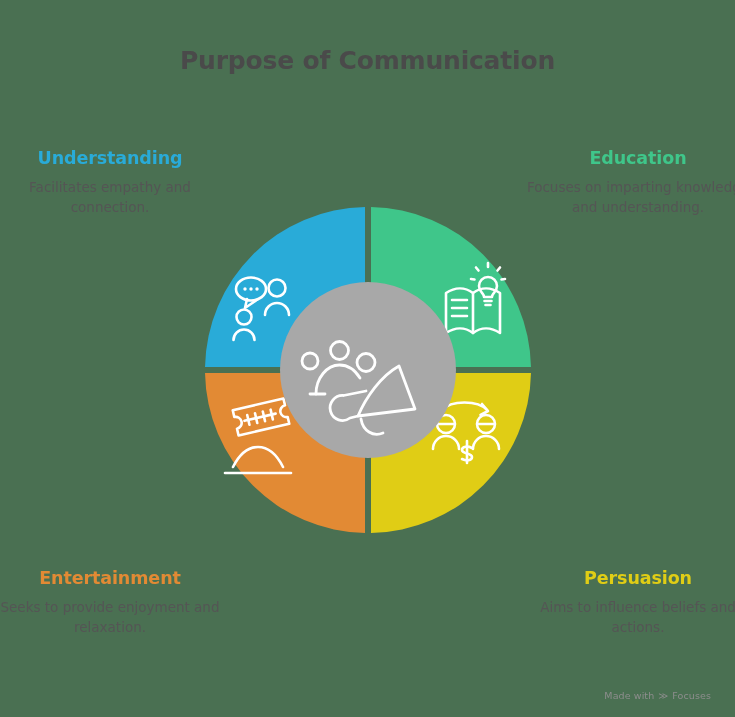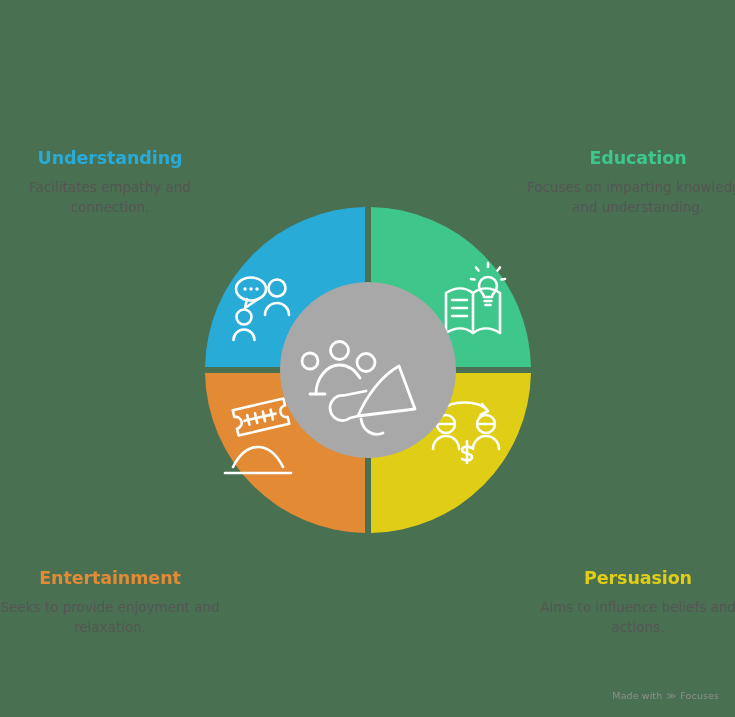--- a/index.html
+++ b/index.html
@@ -64,36 +64,37 @@
     position: absolute;
     left: 203px;
     top: 205px;
     width: 330px;
     height: 330px;
   }
 
   
   #watermark {
     position: absolute;
-    right: 16px;
+    right: 24px;
     bottom: 16px;
     display: flex;
     align-items: center;
     gap: 4px;
     font-size: 9.5px;
     color: #8d8d8d;
     letter-spacing: 0.1px;
   }
   #watermark .wm-mark { display: inline-block; line-height: 1; }
 </style>
 </head>
 <body>
 
 <div id="canvas">
 
+  <div id="page-title">Purpose of Communication</div>
 
   <svg id="wheel" viewBox="0 0 330 330">
     <defs>
       
     </defs>
 
     <g>
       <path d="M 162 2
                A 163 163 0 0 0 2 162
                L 97 162

